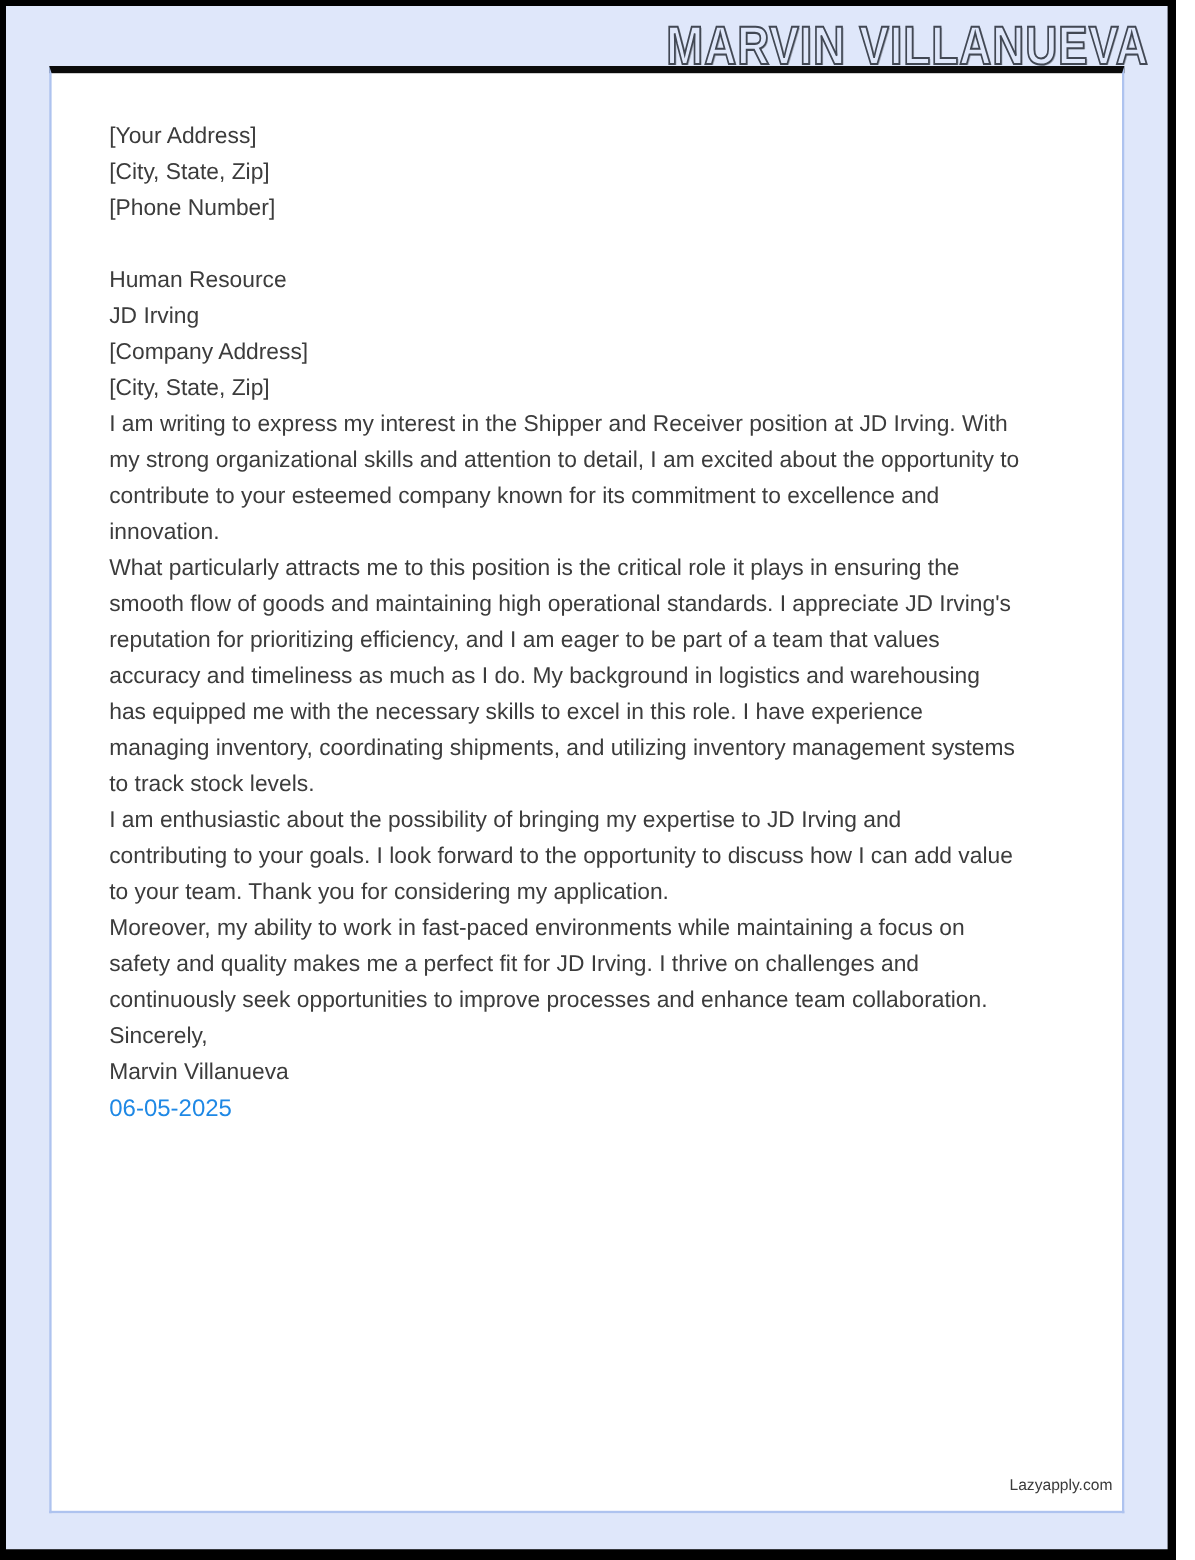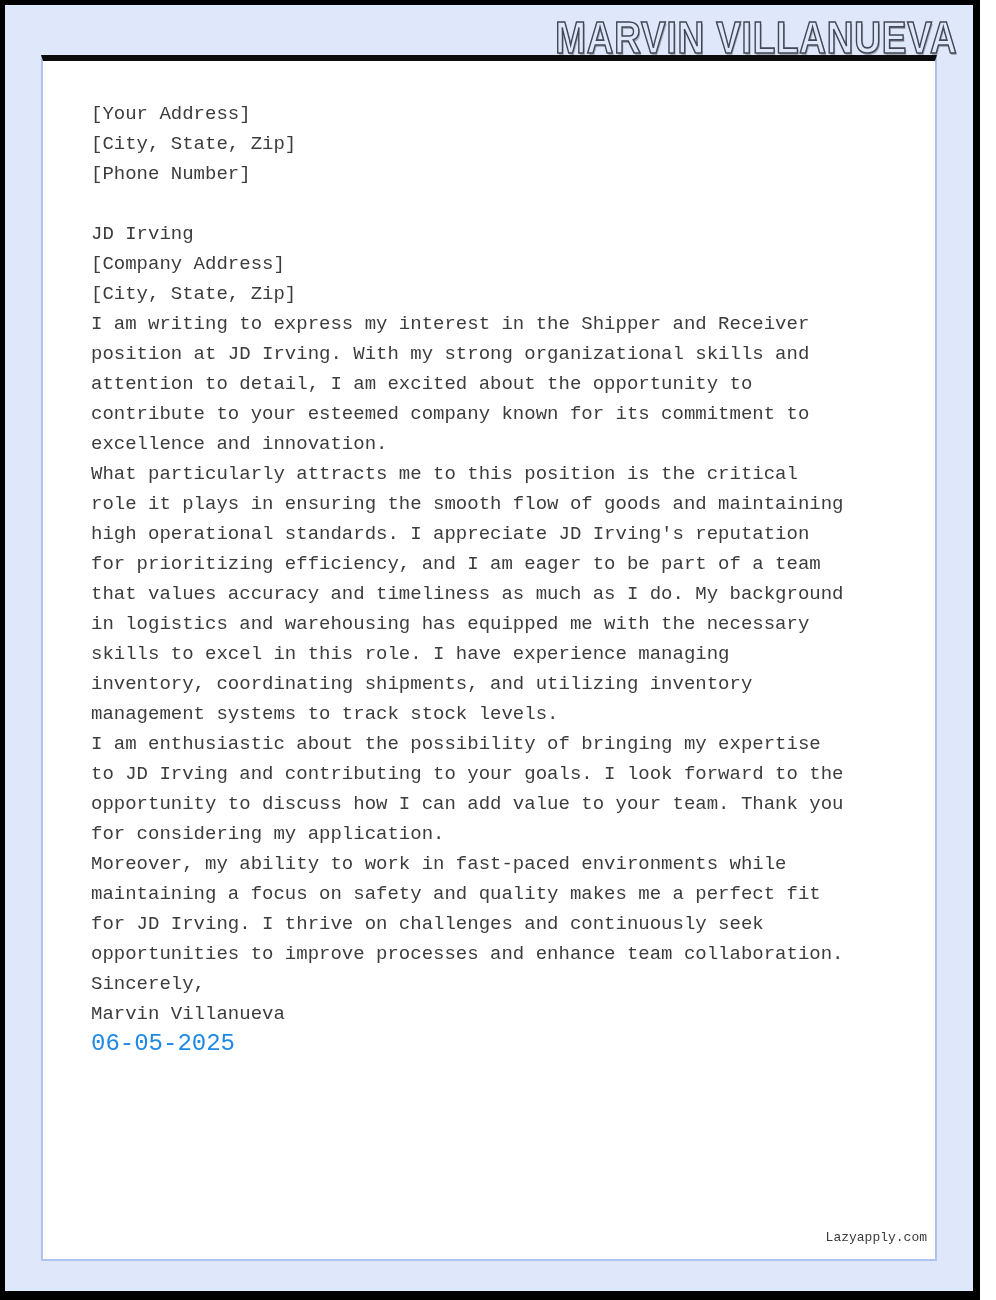--- a/index.html
+++ b/index.html
@@ -51,31 +51,30 @@
     height: 1206px;
     margin: 0 auto;
     box-sizing: border-box;
     background: #ffffff;
     border: 2px solid #aec3ef;
     border-top: 6px solid #0b0b0b;
     padding: 38px 85px 0 48px;
     font-size: 19px;
     line-height: 30px;
     color: #3c3c3c;
-    font-family: Liberation Mono, monospace;
   }
   .page p, .page .line {
     margin: 0;
   }
   .block { margin: 0; }
   .gap { margin-top: 30px; }
   .date-line {
     margin-top: 10px;
     color: #1e88e5;
-    font-size: 24px;
+    font-size: 20px;
   }
   .watermark {
     position: absolute;
     bottom: 12px;
     right: 8px;
     font-size: 13px;
     line-height: 18px;
     color: #3a3a3a;
   }
 </style>
@@ -90,20 +89,21 @@
 
   <div class="page">
 
     <div class="block">
       <div class="line">[Your Address]</div>
       <div class="line">[City, State, Zip]</div>
       <div class="line">[Phone Number]</div>
     </div>
 
     <div class="block gap">
+      <div class="line">Human Resource</div>
       <div class="line">JD Irving</div>
       <div class="line">[Company Address]</div>
       <div class="line">[City, State, Zip]</div>
     </div>
 
 
     <p class="gap">I am writing to express my interest in the Shipper and Receiver position at JD Irving. With my strong organizational skills and attention to detail, I am excited about the opportunity to contribute to your esteemed company known for its commitment to excellence and innovation.</p>
     <p class="gap">What particularly attracts me to this position is the critical role it plays in ensuring the smooth flow of goods and maintaining high operational standards. I appreciate JD Irving's reputation for prioritizing efficiency, and I am eager to be part of a team that values accuracy and timeliness as much as I do. My background in logistics and warehousing has equipped me with the necessary skills to excel in this role. I have experience managing inventory, coordinating shipments, and utilizing inventory management systems to track stock levels.</p>
     <p class="gap">I am enthusiastic about the possibility of bringing my expertise to JD Irving and contributing to your goals. I look forward to the opportunity to discuss how I can add value to your team. Thank you for considering my application.</p>
     <p class="gap">Moreover, my ability to work in fast-paced environments while maintaining a focus on safety and quality makes me a perfect fit for JD Irving. I thrive on challenges and continuously seek opportunities to improve processes and enhance team collaboration.</p>

